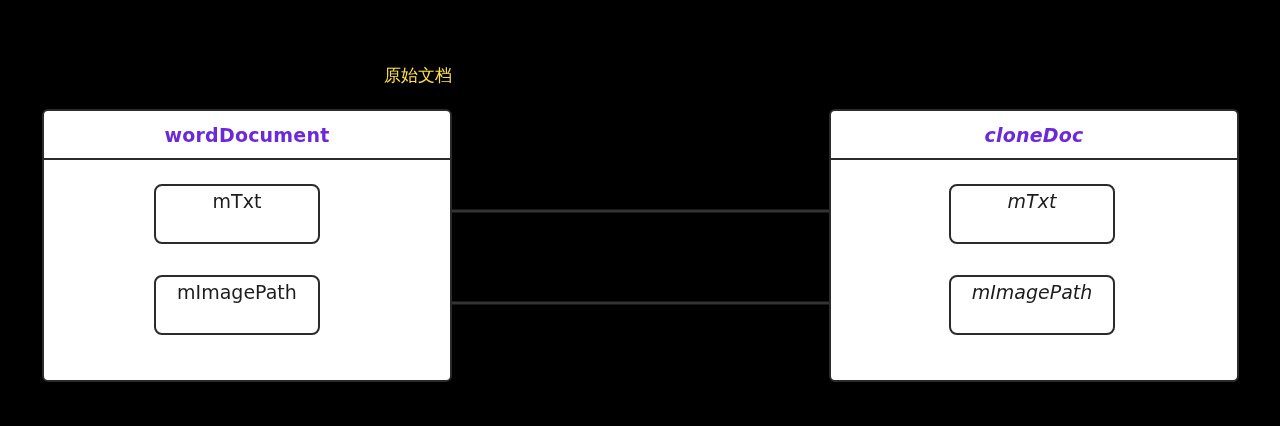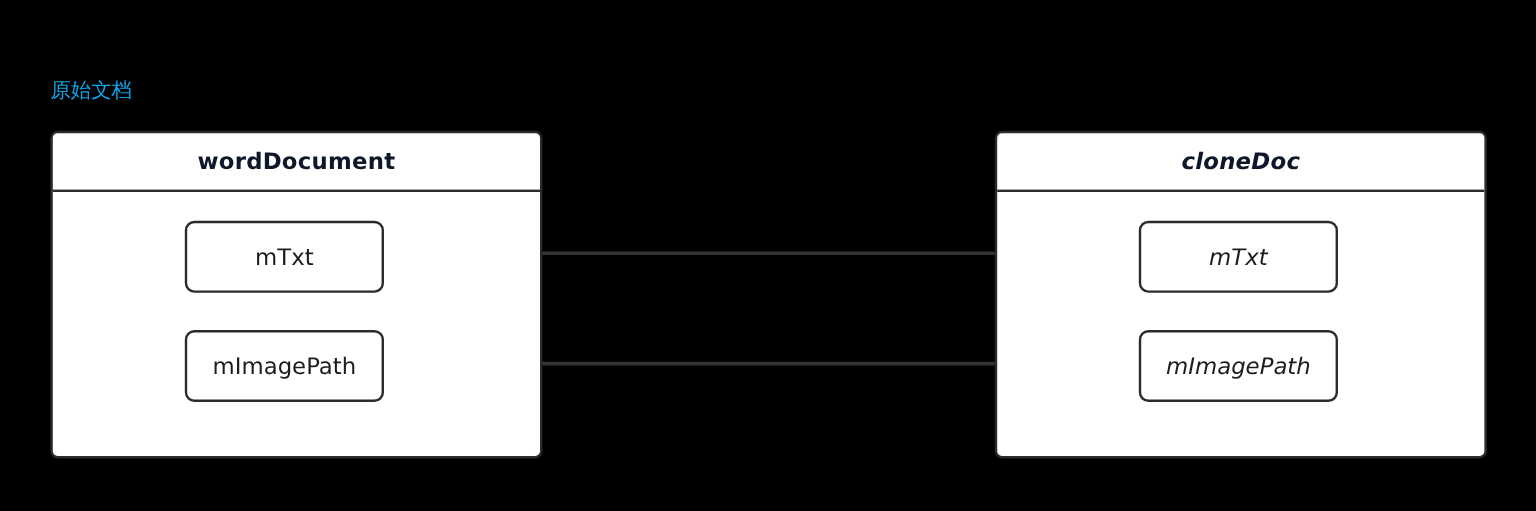--- a/index.html
+++ b/index.html
@@ -38,21 +38,21 @@
   .class-title {
     position: absolute;
     left: 0;
     top: 0;
     width: 100%;
     height: 49px;
     line-height: 49px;
     text-align: center;
     font-size: 19px;
     font-weight: bold;
-    color: #0f172a;
+    color: #6d28d9;
     letter-spacing: 0.2px;
     border-bottom: 2px solid #2b2b2b;
     box-sizing: border-box;
   }
 
   
   .member-box {
     position: absolute;
     background: #ffffff;
     border: 2px solid #2b2b2b;
@@ -60,31 +60,30 @@
     box-sizing: border-box;
     width: 166px;
     height: 60px;
     text-align: center;
   }
   .member-label {
     display: block;
     font-size: 19px;
     color: #1c1c1c;
     line-height: 30px;
-    padding-top: 14px;
     white-space: normal;
     word-break: break-all;
   }
 
   
   .group-caption {
     position: absolute;
     font-size: 17px;
-    color: #0ea5e9;
-    text-align: left;
+    color: #fde047;
+    text-align: right;
     white-space: nowrap;
   }
 </style>
 </head>
 <body>
 
 <div id="canvas">
 
   <div class="group-caption" style="left:42px; top:64px; width:410px;">原始文档</div>
 

